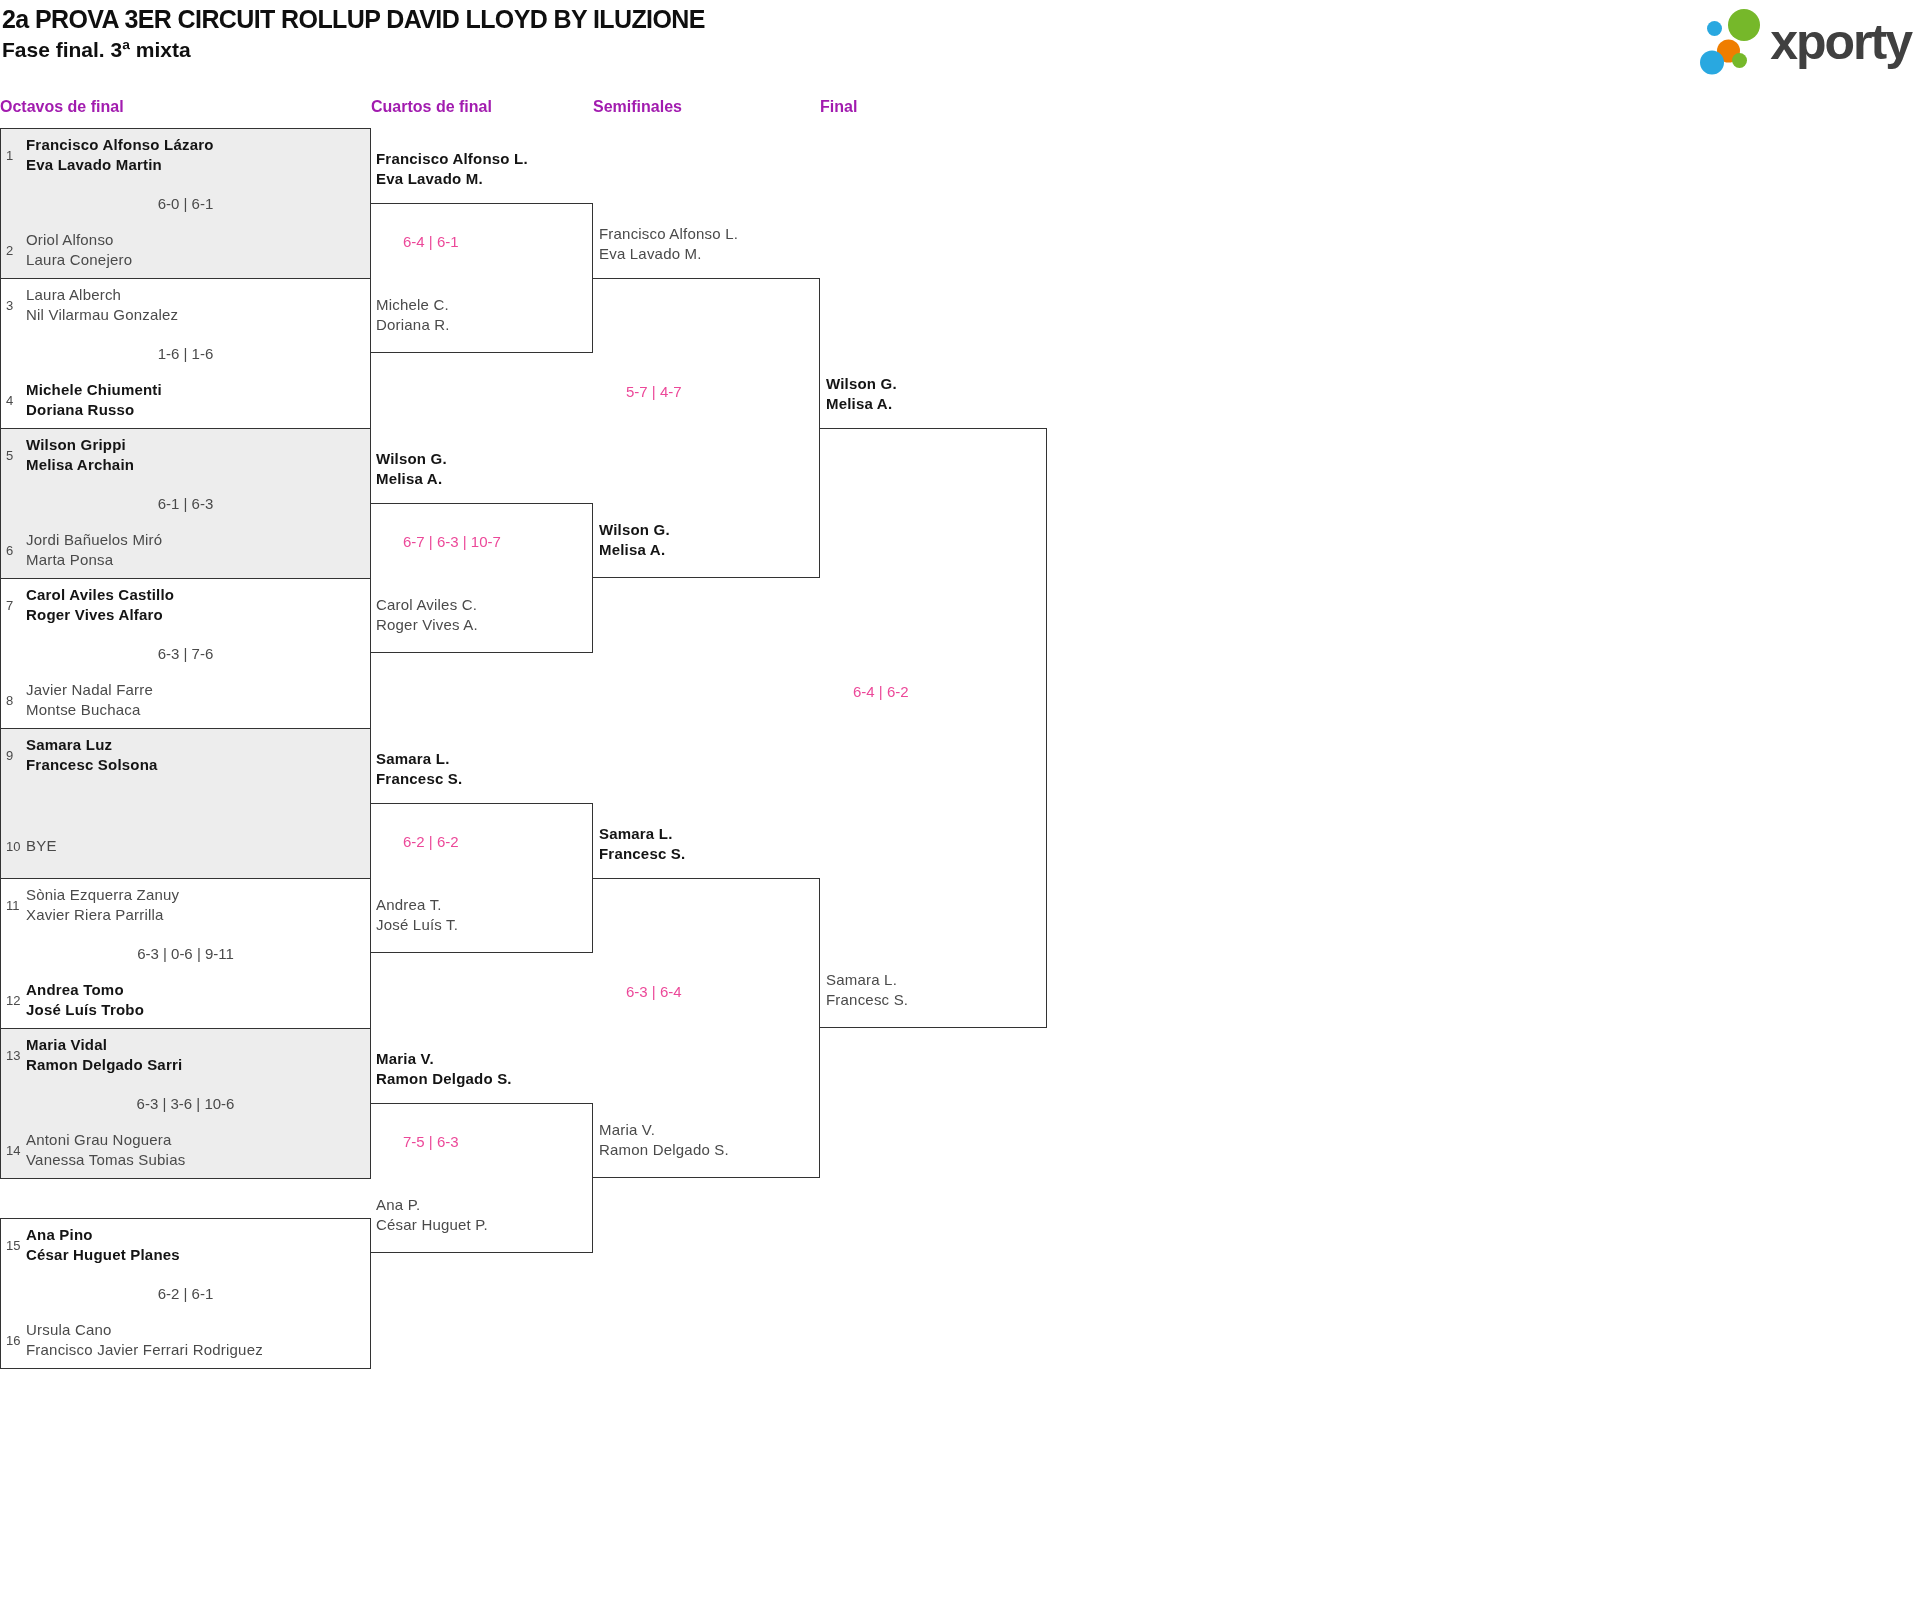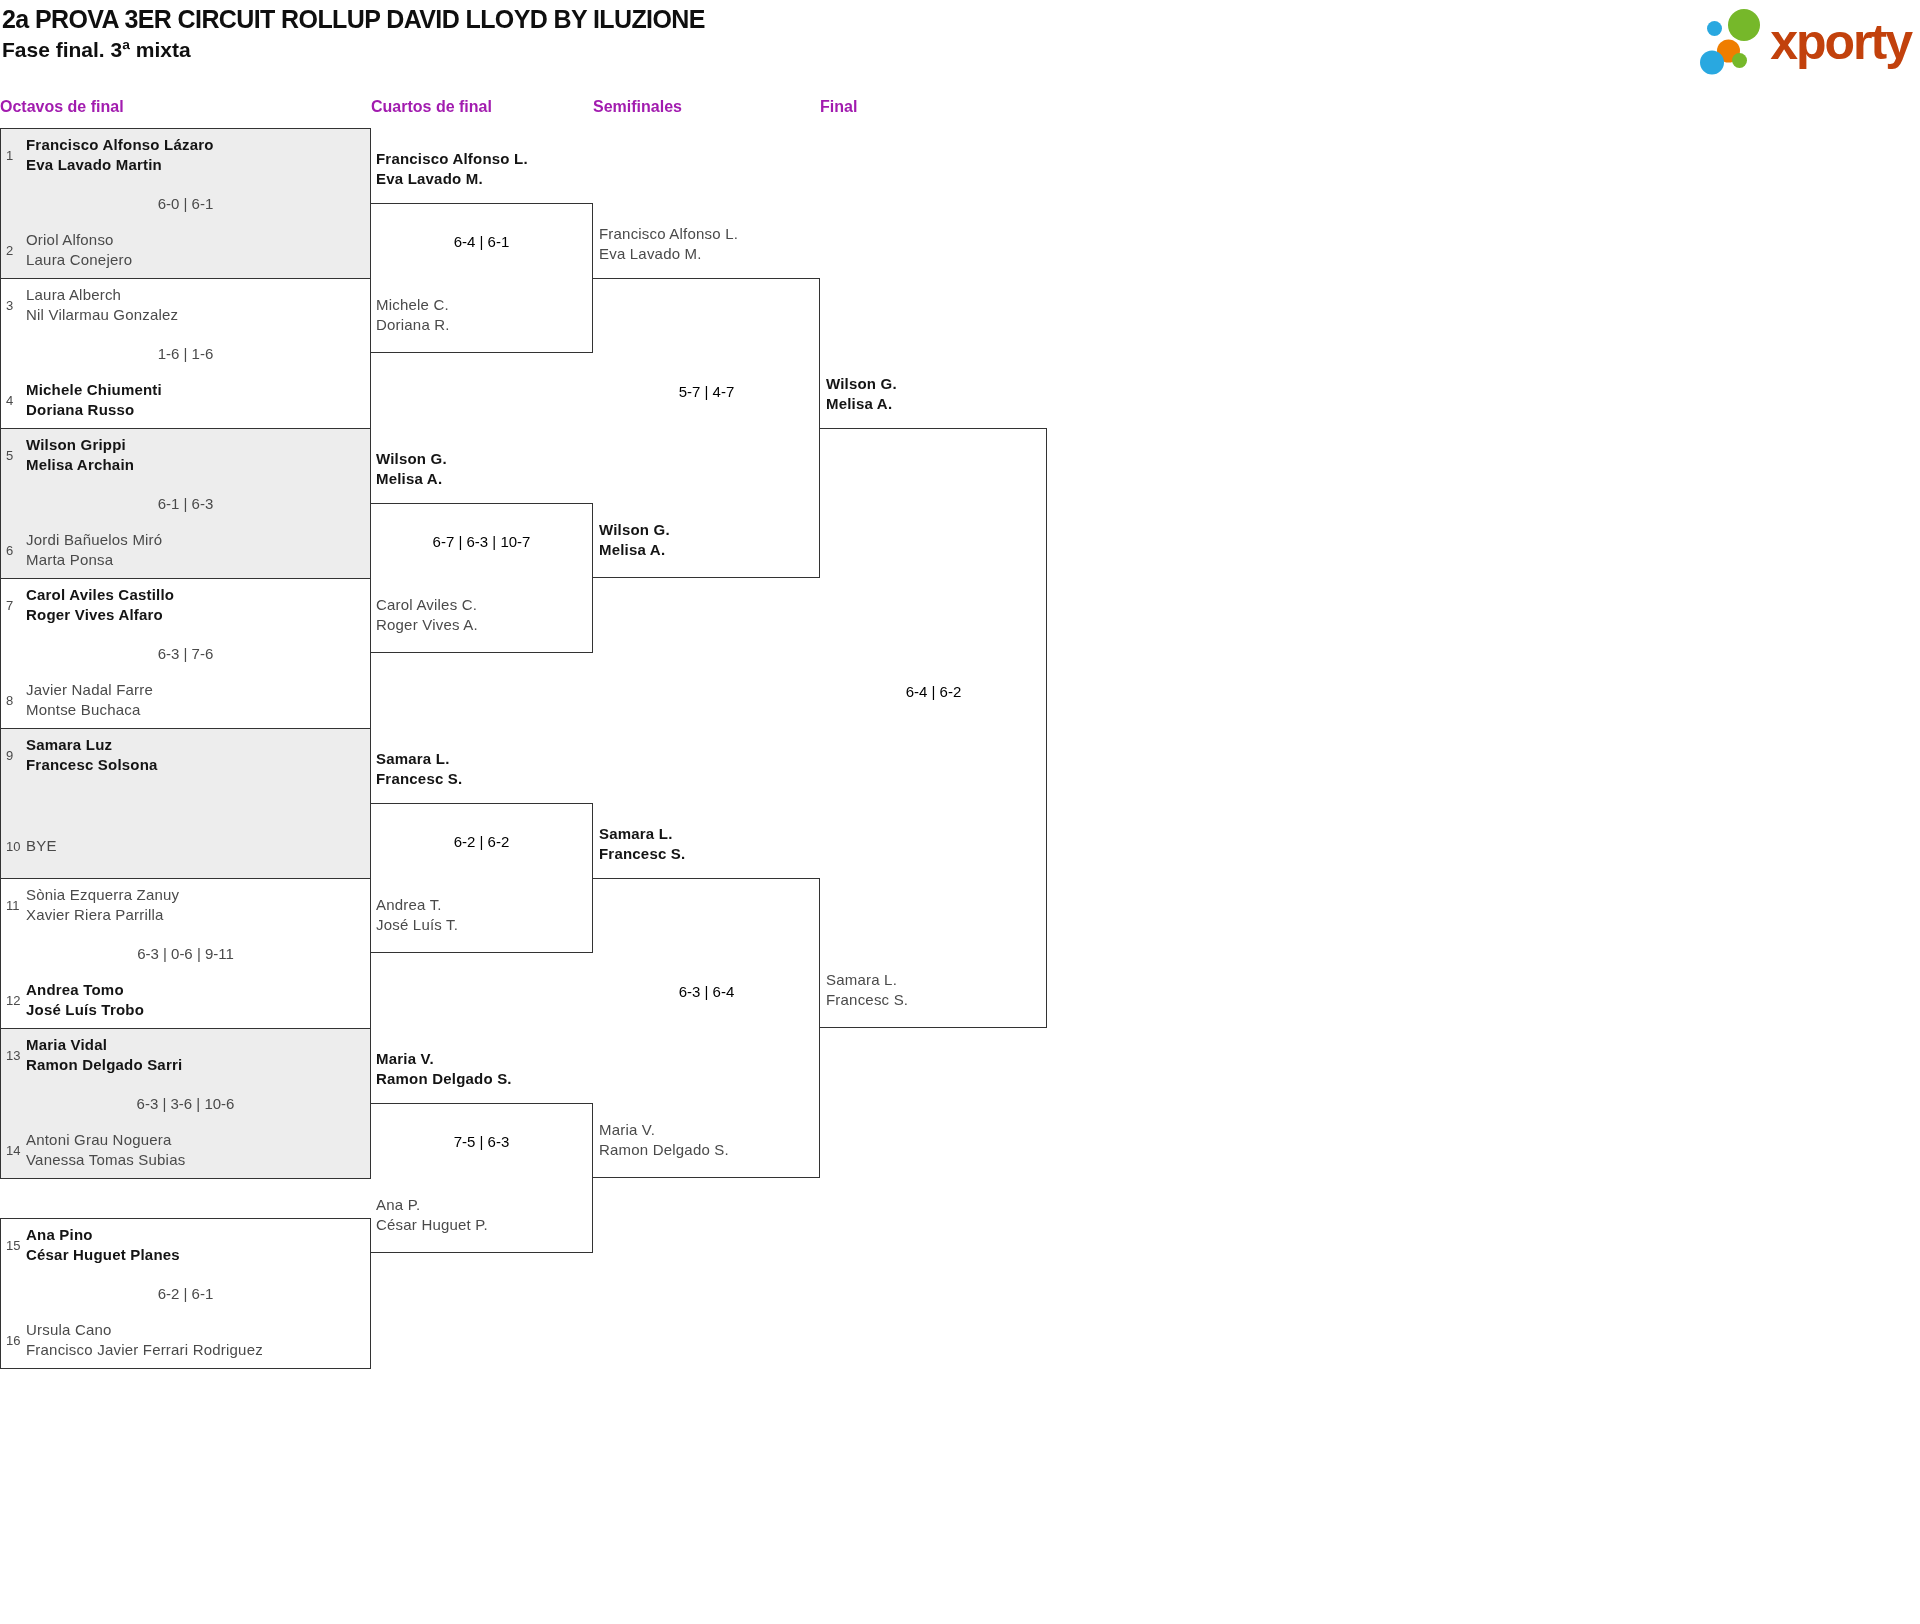--- a/index.html
+++ b/index.html
@@ -28,41 +28,41 @@
   .nline{font-size:15px;line-height:20px;letter-spacing:0.2px;white-space:nowrap;}
   .winner .nline{font-weight:700;color:#141414;}
   .loser .nline{font-weight:400;color:#4a4a4a;}
   .o-score{position:absolute;left:0;width:100%;top:65px;text-align:center;
            font-size:15px;line-height:20px;color:#4a4a4a;}
 
   
   .m-box{position:absolute;border:1px solid #333;border-left:none;
          box-sizing:border-box;background:transparent;}
   .m-team{position:absolute;}
-  .m-score{position:absolute;text-align:center;font-size:15px;line-height:20px;color:#000000;}
+  .m-score{position:absolute;text-align:left;font-size:15px;line-height:20px;color:#ec4899;margin-left:33px;}
 </style>
 </head>
 <body>
 
 <div id="page">
 
   <div class="title">2a PROVA 3ER CIRCUIT ROLLUP DAVID LLOYD BY ILUZIONE</div>
   <div class="subtitle">Fase final. 3ª mixta</div>
 
   <div class="logo">
     <span style="display:inline-flex;">
       <svg width="66" height="72" viewBox="0 0 66 72" xmlns="http://www.w3.org/2000/svg">
         <circle class="c-blue" cx="17.5" cy="22.5" r="7.5" fill="#29a8e0"></circle>
         <circle class="c-green" cx="47" cy="19" r="16" fill="#76b82a"></circle>
         <circle class="c-orange" cx="31.5" cy="45" r="11.5" fill="#ef7d00"></circle>
         <circle class="c-blue" cx="15" cy="56.5" r="12" fill="#29a8e0"></circle>
         <circle class="c-green" cx="42.5" cy="54.5" r="7.5" fill="#76b82a"></circle>
       </svg>
     </span>
-    <span class="logo-text" style="color: #c2410c;">xporty</span>
+    <span class="logo-text" style="color: #404040;">xporty</span>
   </div>
 
   <div class="col-h" style="left:0;width:371px">Octavos de final</div>
   <div class="col-h" style="left:371px;width:222px">Cuartos de final</div>
   <div class="col-h" style="left:593px;width:227px">Semifinales</div>
   <div class="col-h" style="left:820px;width:227px">Final</div>
 
   <div id="bracket">
       <div class="o-box shaded" style="top: 128px;">
         <div class="o-team t1">

